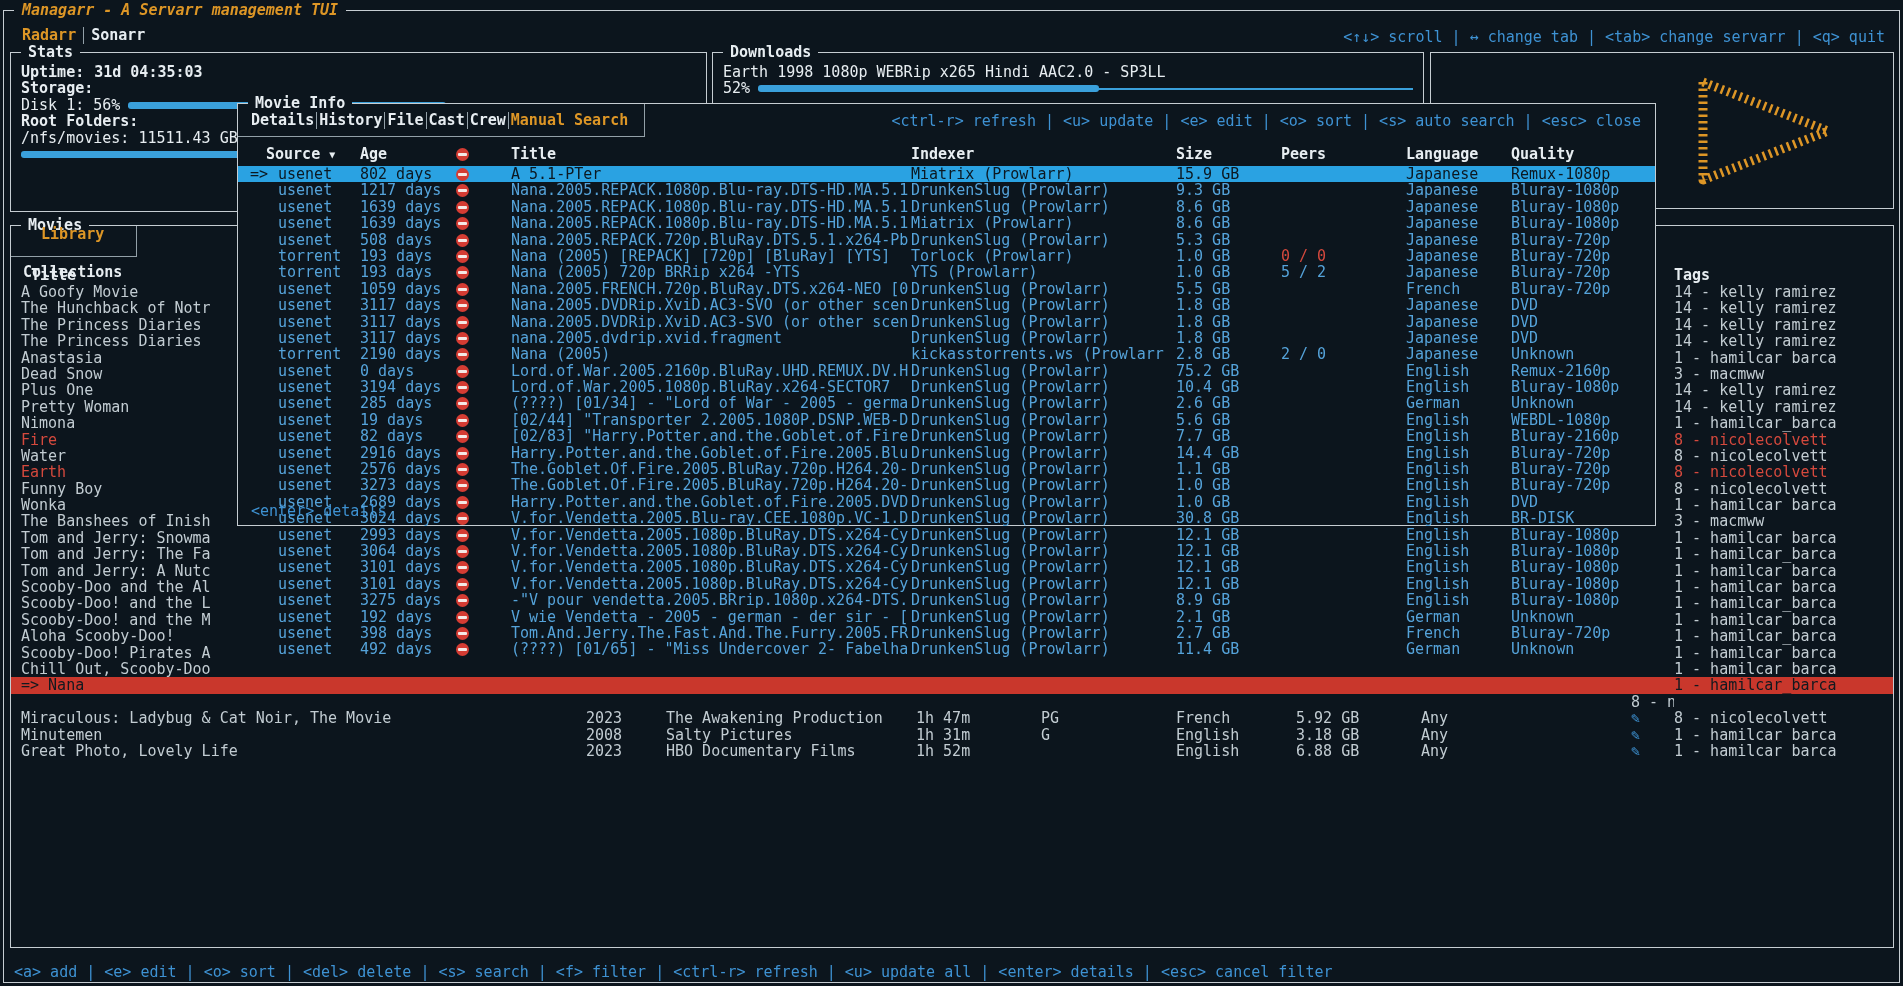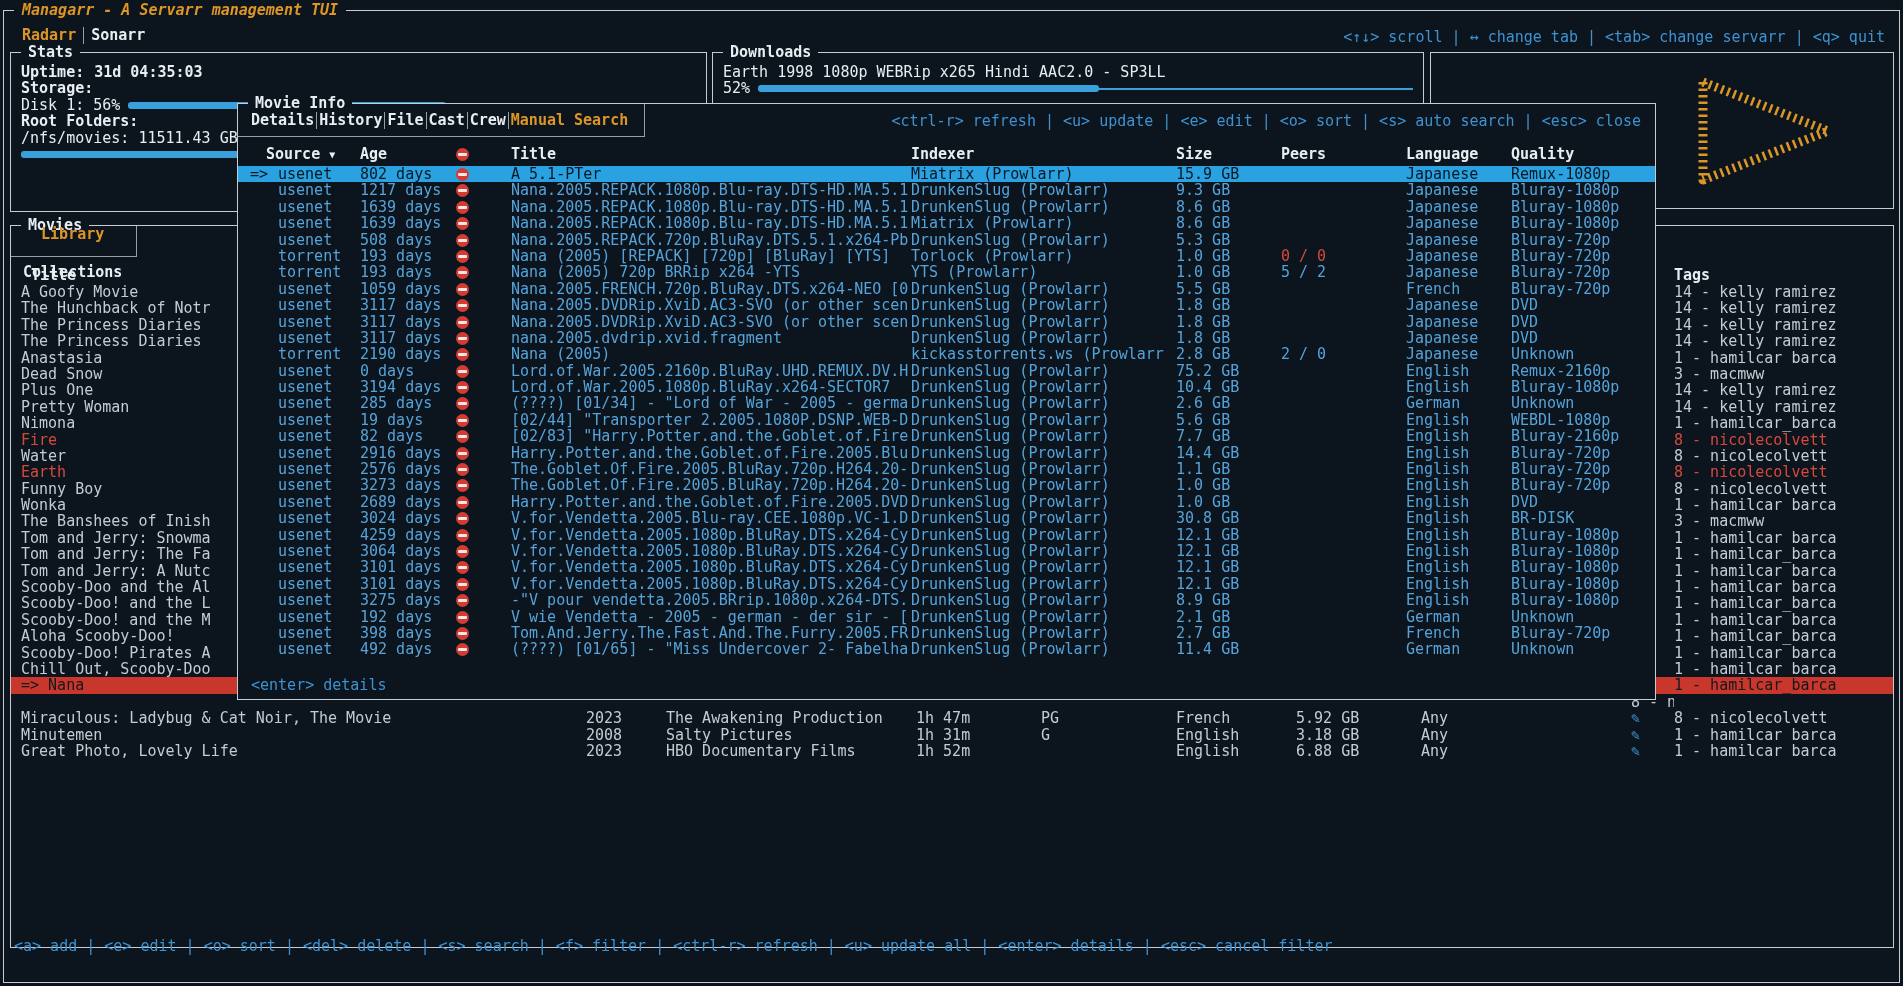--- a/index.html
+++ b/index.html
@@ -54,39 +54,39 @@
   .mh-title{position:absolute;left:20px;top:41px;font-weight:bold;color:var(--white);}
   .mh-tags{position:absolute;left:1663px;top:41px;font-weight:bold;color:var(--white);}
   .movies-body{position:absolute;left:0;right:0;top:58px;}
   .lrow{display:grid;grid-template-columns:565px 80px 250px 125px 135px 120px 125px 210px 43px 1fr;
         height:16.4px;padding-left:10px;white-space:nowrap;}
   .lrow>div{overflow:hidden;}
   .redtext{color:var(--red);}
   .lsel{background:var(--redbg);color:#12191f;}
   .mon{color:var(--blue);}
 
-  #modal{left:237px;top:103px;width:1419px;height:597px;z-index:10;}
+  #modal{left:237px;top:103px;width:1419px;height:423px;z-index:10;}
   .modal-tabs{position:absolute;left:0;top:0;display:inline-flex;align-items:center;gap:2px;
               height:33px;padding:0 16px 0 13px;border-right:1px solid var(--dim);
               border-bottom:1px solid var(--dim);font-weight:bold;}
   .modal-hints{position:absolute;right:14px;top:9px;color:var(--blue);white-space:nowrap;}
   .mg-row{display:grid;grid-template-columns:110px 96px 55px 400px 265px 105px 125px 105px 1fr;
           height:16.4px;padding:0 12px;white-space:nowrap;color:var(--rowblue);}
   .mg-row>div{overflow:hidden;}
   .mg-head{position:absolute;left:0;right:0;top:42px;color:var(--white);font-weight:bold;}
   .mg-head .c-source{padding-left:16px;}
   .results{position:absolute;left:0;right:0;top:62px;}
   .prefix{display:inline-block;width:28px;}
   .msel{background:var(--selbg);color:var(--selfg);}
   .sorticon{font-size:10px;position:relative;top:-1px;}
   .noicon{display:inline-block;width:13px;height:13px;border-radius:50%;background:#d43c33;position:relative;top:2px;}
   .noicon::after{content:"";position:absolute;left:2px;top:5px;width:9px;height:3px;background:#f4e9e6;border-radius:1px;}
   .modal-footer{position:absolute;left:13px;bottom:6px;color:var(--blue);white-space:nowrap;}
 
-  #bottombar{position:absolute;left:14px;top:938px;color:var(--blue);white-space:nowrap;z-index:2;}
+  #bottombar{position:absolute;left:14px;top:964px;color:var(--blue);white-space:nowrap;z-index:2;}
 </style>
 </head>
 <body>
 
 <div class="app">
   <div class="frame"></div>
   <div class="app-title">Managarr - A Servarr management TUI</div>
   <div class="tabbar">
       <span class="tab active">Radarr</span>
       <div class="vsep"></div>
@@ -775,21 +775,21 @@
           <div><span class="noicon"></span></div>
           <div>V.for.Vendetta.2005.Blu-ray.CEE.1080p.VC-1.D</div>
           <div>DrunkenSlug (Prowlarr)</div>
           <div>30.8 GB</div>
           <div></div>
           <div>English</div>
           <div>BR-DISK</div>
         </div>
         <div class="mg-row">
           <div class="c-source"><span class="prefix"></span>usenet</div>
-          <div>4259 days</div>
+          <div>2993 days</div>
           <div><span class="noicon"></span></div>
           <div>V.for.Vendetta.2005.1080p.BluRay.DTS.x264-Cy</div>
           <div>DrunkenSlug (Prowlarr)</div>
           <div>12.1 GB</div>
           <div></div>
           <div>English</div>
           <div>Bluray-1080p</div>
         </div>
         <div class="mg-row">
           <div class="c-source"><span class="prefix"></span>usenet</div>

